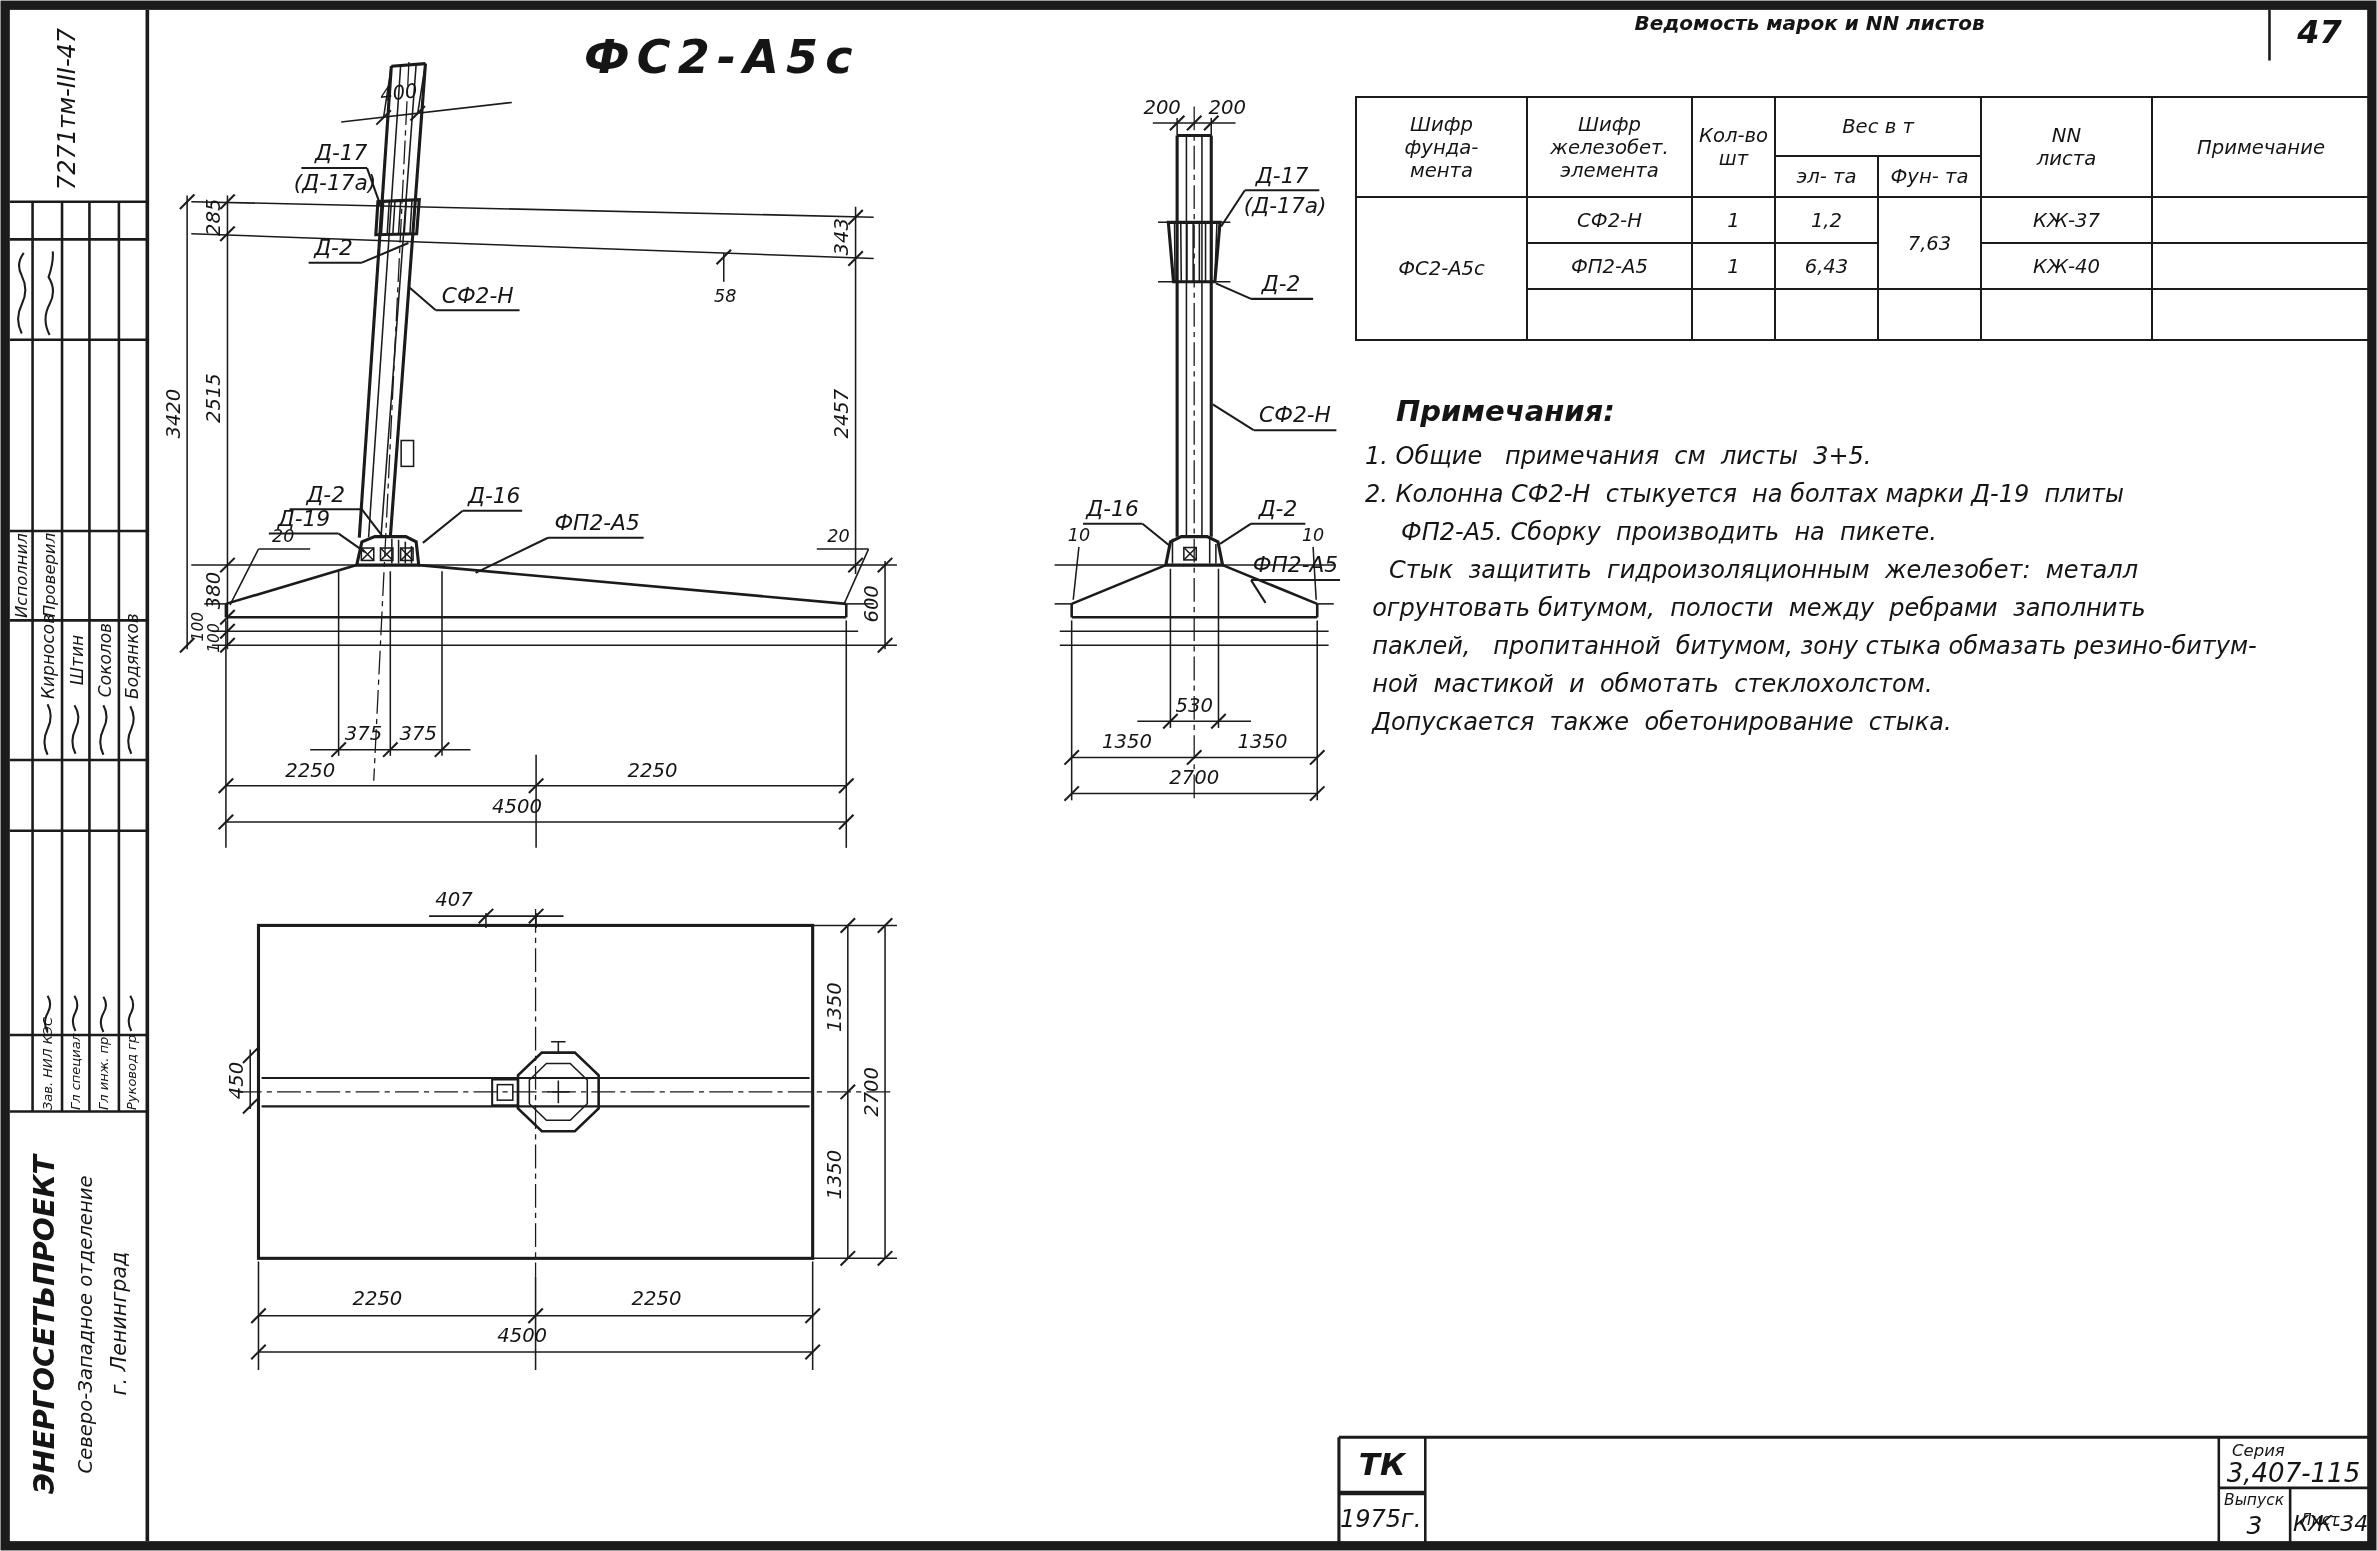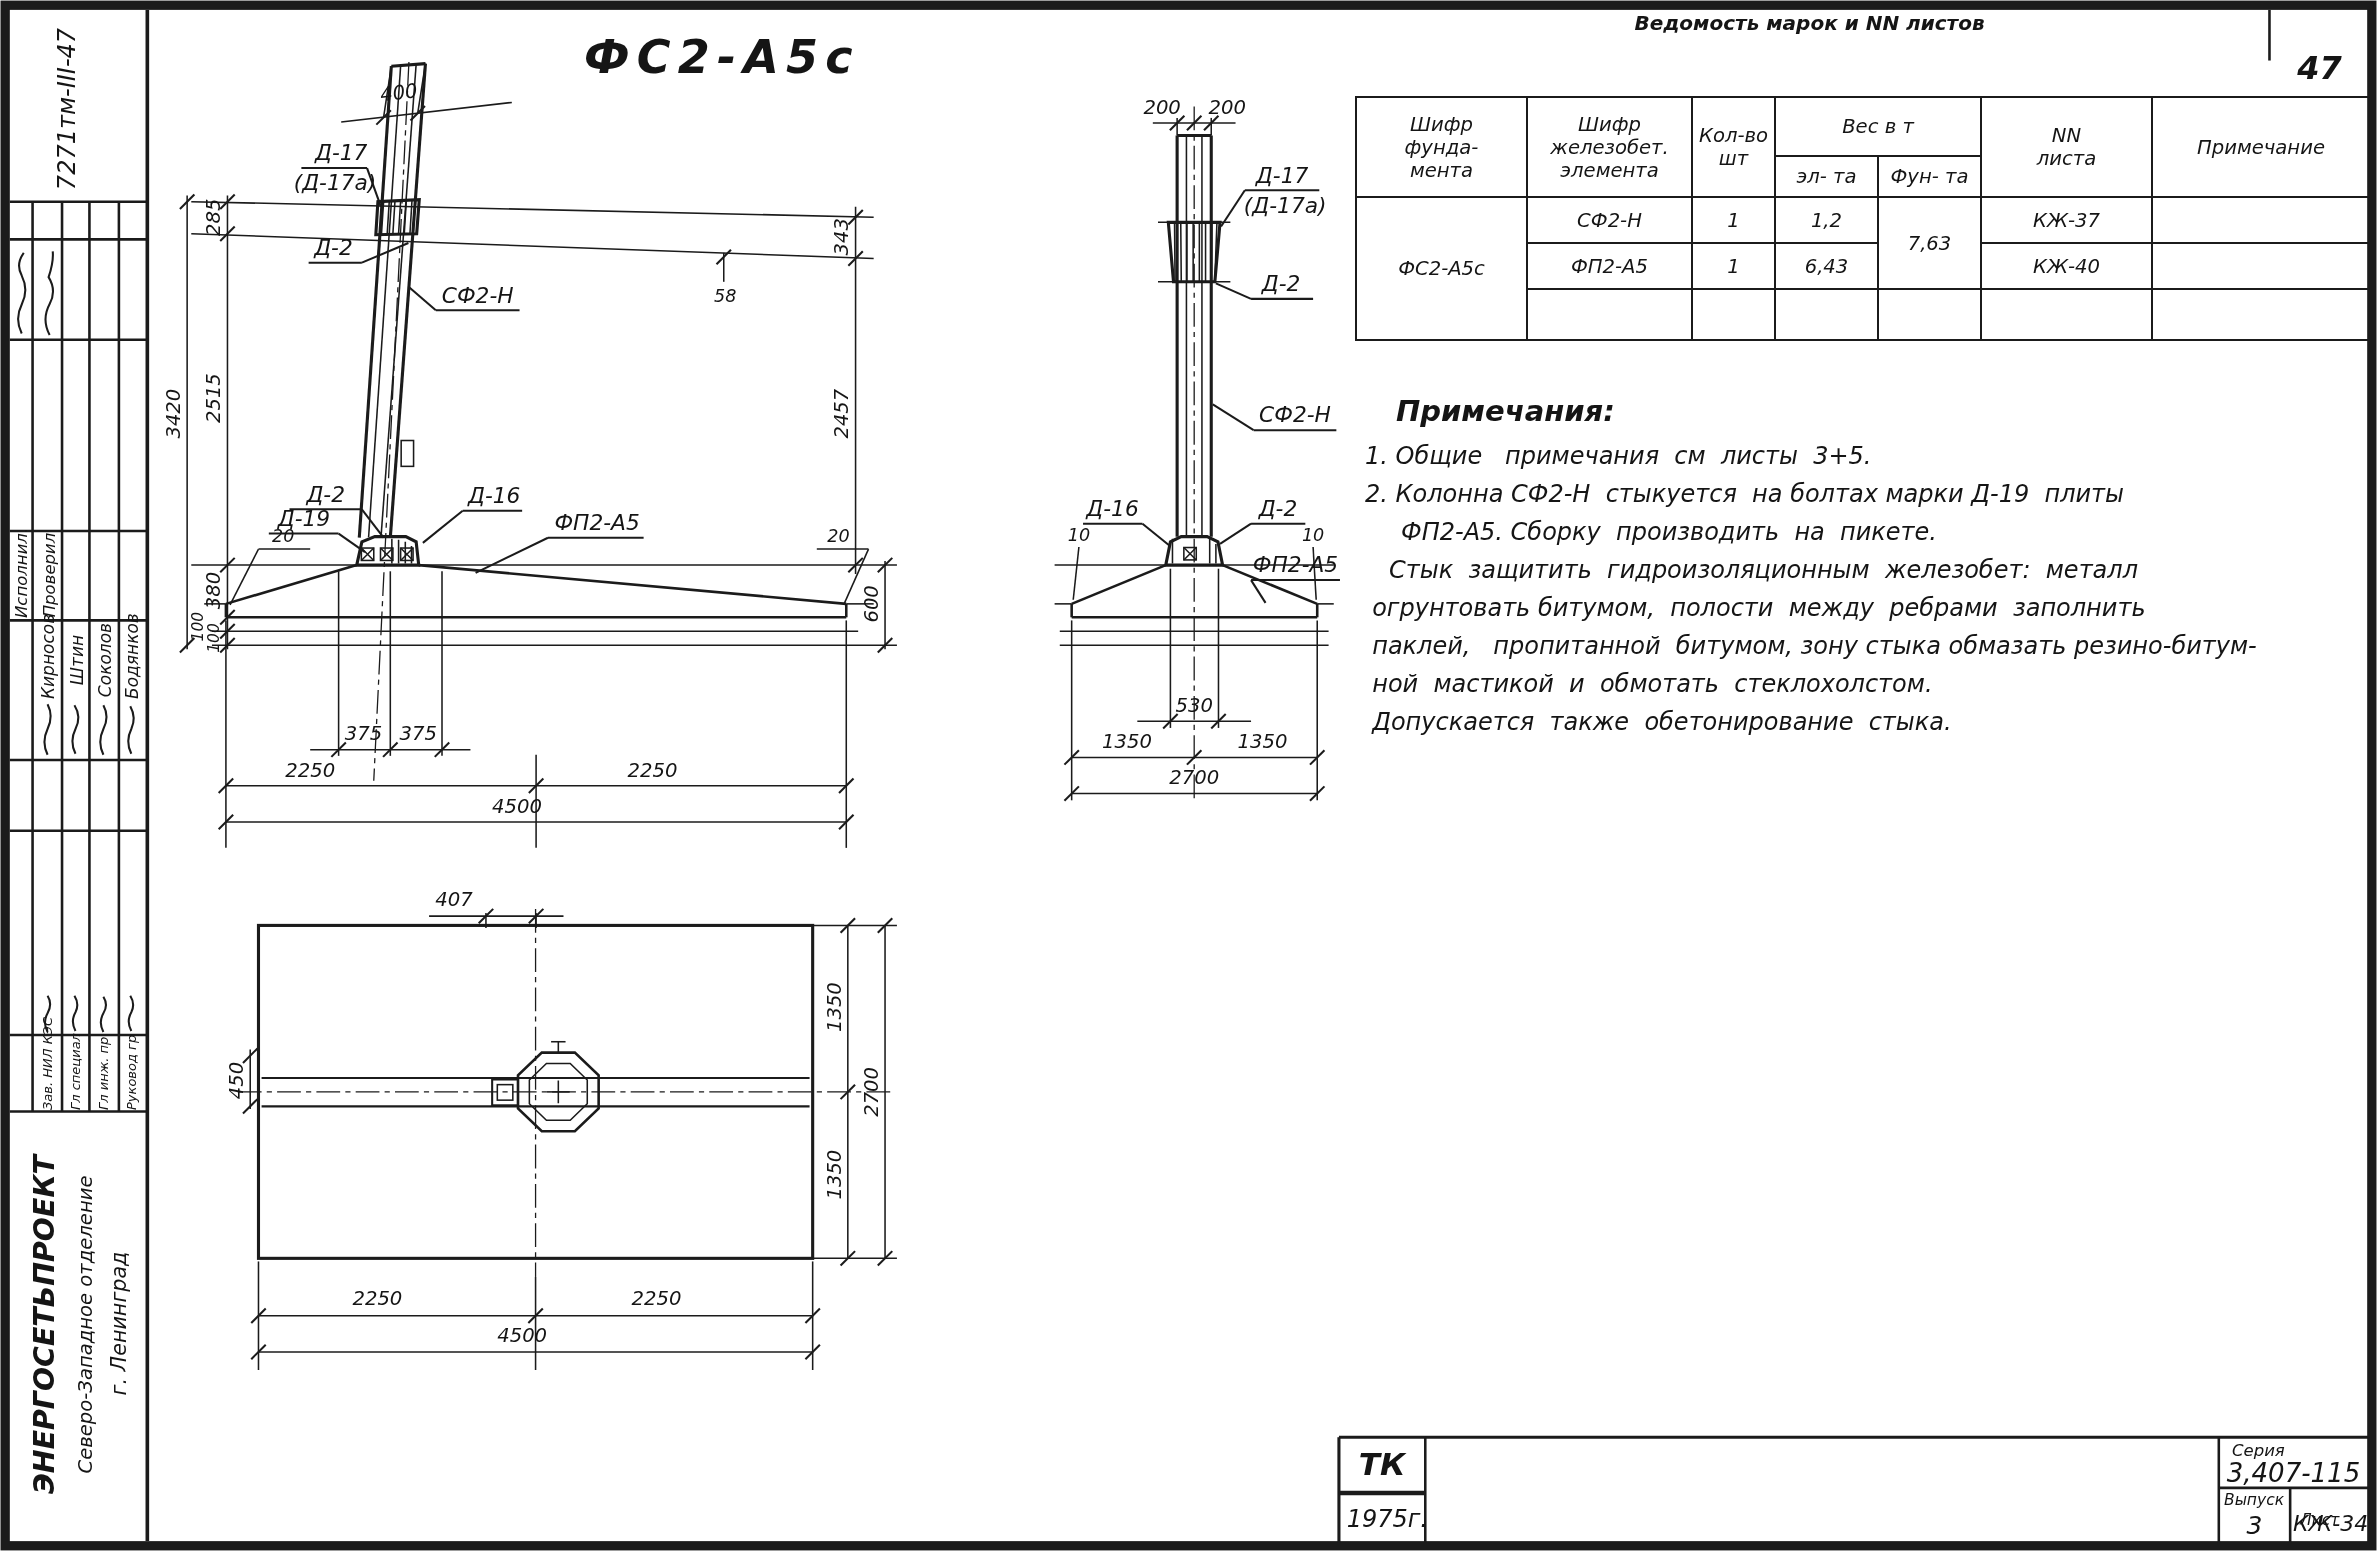--- a/index.html
+++ b/index.html
@@ -349,21 +349,21 @@
     <line x1="2590" y1="2888" x2="2757" y2="2888" stroke-width="9"></line>
     <line x1="4292" y1="2878" x2="4582" y2="2878" stroke-width="5"></line>
     <line x1="4430" y1="2878" x2="4430" y2="2984" stroke-width="5"></line>
   </g>
 </svg>
 
 <div class="ov" style="left:584px;top:30px;font-size:46px;font-weight:bold;letter-spacing:7.2px;">ФС2-А5с</div>
 
 <div class="ov" style="left:1365px;top:11.4px;width:889px;text-align:center;font-size:20px;font-weight:bold;">Ведомость  марок и  NN листов</div>
 
-<div class="ov" style="left:2271px;top:13.4px;width:97px;text-align:center;font-size:32px;font-weight:bold;margin-top:36px;">47</div>
+<div class="ov" style="left:2271px;top:13.4px;width:97px;text-align:center;font-size:32px;font-weight:bold;">47</div>
 
 <table id="marks">
   <colgroup>
     <col style="width:171px">
         <col style="width:165px">
         <col style="width:83px">
     <col style="width:103px">
         <col style="width:103px">
         <col style="width:171px">
         <col style="width:218px">
@@ -435,21 +435,21 @@
 <div class="rot" style="left:120px;top:699px;width:78px;font-size:17px;line-height:24px;">Бодянков</div>
 <div class="rot" style="left:35px;top:1110px;width:73px;font-size:13px;line-height:26px;">Зав. НИЛ КЭС</div>
 <div class="rot" style="left:63px;top:1110px;width:73px;font-size:13px;line-height:26px;">Гл специал</div>
 <div class="rot" style="left:91px;top:1110px;width:73px;font-size:13px;line-height:26px;">Гл инж. пр</div>
 <div class="rot" style="left:119px;top:1110px;width:73px;font-size:13px;line-height:26px;">Руковод гр</div>
 <div class="rot" style="left:26px;top:1537px;width:425px;font-size:28.4px;font-weight:bold;line-height:38px;">ЭНЕРГОСЕТЬПРОЕКТ</div>
 <div class="rot" style="left:68px;top:1537px;width:425px;font-size:19.6px;line-height:35px;">Северо-Западное отделение</div>
 <div class="rot" style="left:103px;top:1525px;width:403px;font-size:20.7px;line-height:32px;">г. Ленинград</div>
 
 <div class="ov" style="left:1340px;top:1446px;width:84px;text-align:center;font-size:31px;font-weight:bold;">ТК</div>
-<div class="ov" style="left:1340px;top:1505px;width:88px;text-align:right;font-size:24px;">1975г.</div>
+<div class="ov" style="left:1340px;top:1505px;width:88px;text-align:left;font-size:24px;">1975г.</div>
 <div class="ov" style="left:2232px;top:1441px;font-size:16.5px;">Серия</div>
 <div class="ov" style="left:2221px;top:1458px;width:145px;text-align:center;font-size:26px;">3,407-115</div>
 <div class="ov" style="left:2224px;top:1491px;font-size:15.5px;">Выпуск</div>
 <div class="ov" style="left:2221px;top:1511px;width:67px;text-align:center;font-size:25px;">3</div>
 <div class="ov" style="left:2300px;top:1491px;font-size:15.5px;margin-top:20px;">Лист</div>
 <div class="ov" style="left:2293px;top:1511px;width:75px;text-align:center;font-size:22px;">КЖ-34</div>
 
 </div>
 
 

